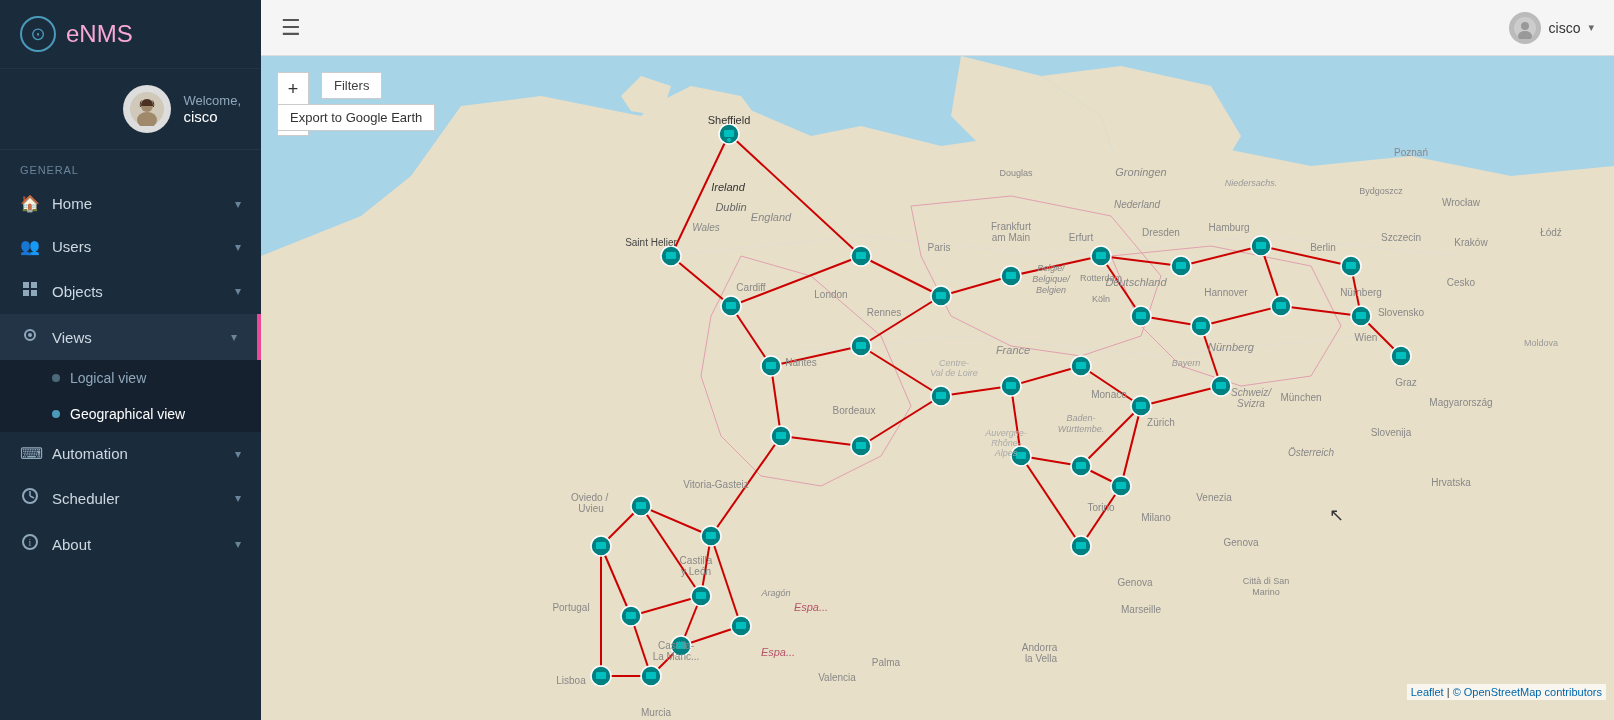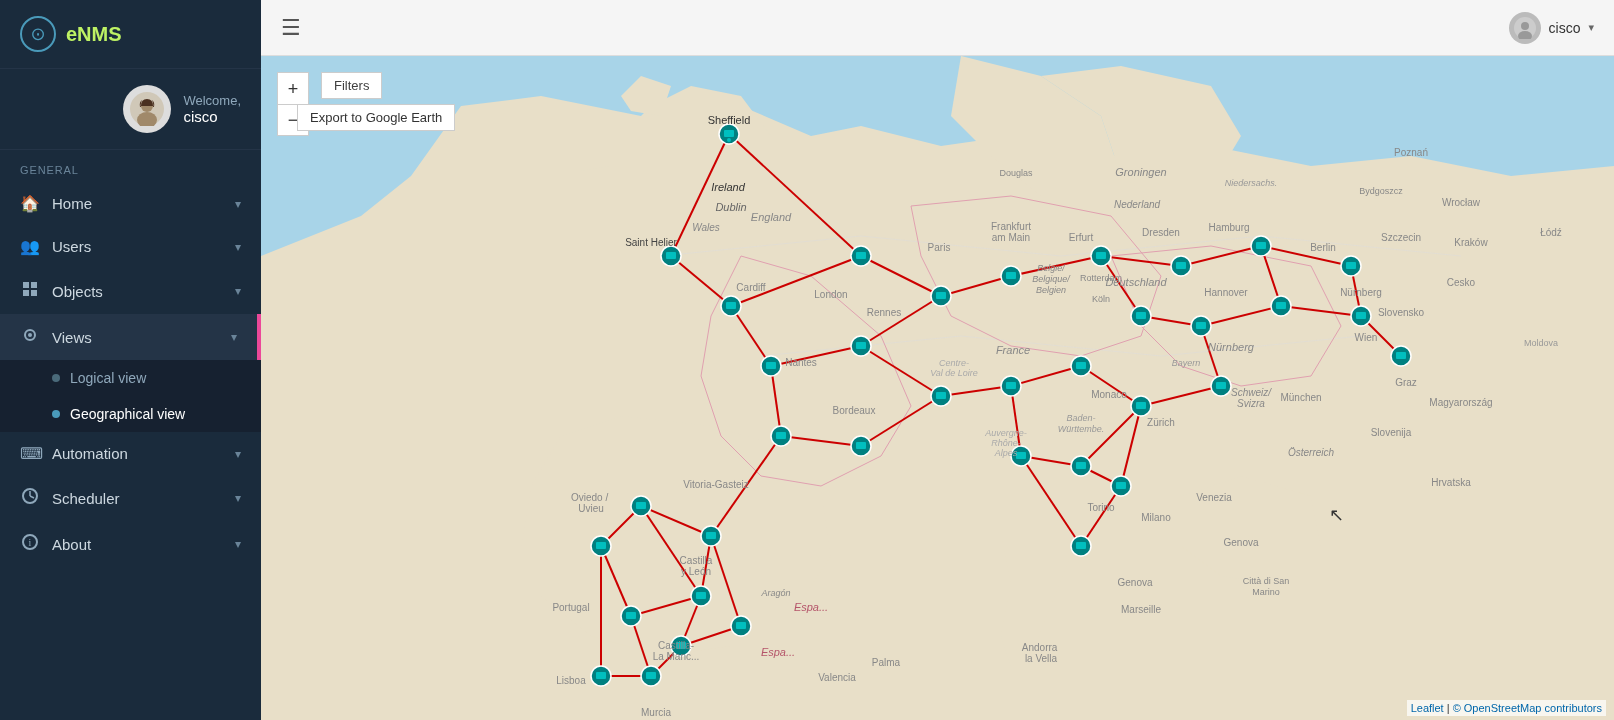--- a/index.html
+++ b/index.html
@@ -32,23 +32,23 @@
       border-radius: 50%;
       display: flex;
       align-items: center;
       justify-content: center;
       margin-right: 10px;
       color: #4a9aba;
       font-size: 18px;
     }
 
     #sidebar-logo-text {
-      color: #bef264;
-      font-size: 20px;
-      font-weight: 700;
+      color: #f9a8d4;
+      font-size: 24px;
+      font-weight: 400;
     }
 
     #user-section {
       display: flex;
       align-items: center;
       padding: 16px 20px;
       border-bottom: 1px solid #243447;
       justify-content: flex-end;
     }
 
@@ -266,32 +266,31 @@
       position: absolute;
       top: 48px;
       left: 16px;
       z-index: 10;
       background: #fff;
       border: 1px solid #ccc;
       padding: 5px 12px;
       font-size: 13px;
       color: #333;
       cursor: pointer;
-      margin-left: 20px;
     }
 
     
     #map-svg {
       width: 100%;
       height: 100%;
     }
 
     #map-attribution {
       position: absolute;
-      bottom: 4px;
+      bottom: 20px;
       right: 8px;
       font-size: 11px;
       color: #333;
       background: rgba(255,255,255,0.7);
       padding: 2px 4px;
       z-index: 10;
     }
 
     #map-attribution a {
       color: #0066aa;

